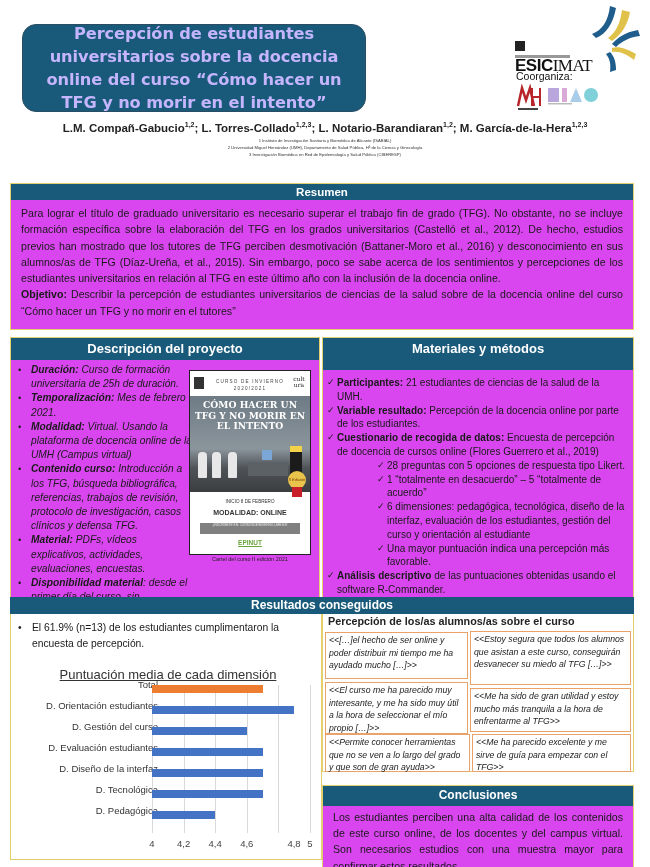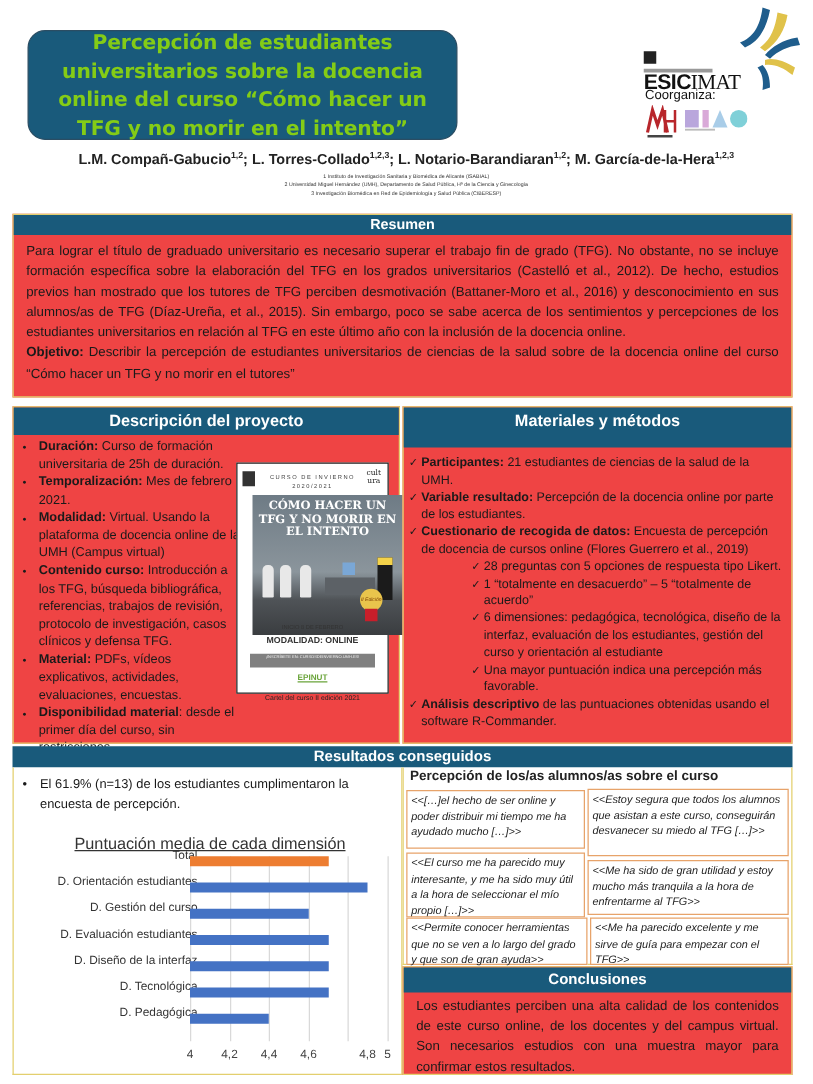--- a/index.html
+++ b/index.html
@@ -2,21 +2,21 @@
 <html><head>
 <meta charset="utf-8">
 <style>
   html, body { margin:0; padding:0; }
   body { width:650px; height:867px; background:#ffffff; position:relative; overflow:hidden;
          font-family:"Liberation Sans", sans-serif; color:#1a1a1a; }
   .abs { position:absolute; }
 
   
   .title-box { left:22px; top:24px; width:344px; height:88px; background:#195a7b;
-               border-radius:14px; border:1px solid #2b4d63; color:#84cc16;
+               border-radius:14px; border:1px solid #2b4d63; color:#c4b5fd;
                font-family:"DejaVu Sans", sans-serif; font-size:16.2px; line-height:23px;
                text-align:center; display:flex; align-items:center; justify-content:center;
                padding:0 8px; box-sizing:border-box; font-weight:bold; letter-spacing:-0.1px; }
 
   
   .esic { left:515px; top:36px; width:80px; font-size:17px; font-weight:bold; color:#111; letter-spacing:-0.5px; }
   .esic .sq { display:inline-block; width:10px; height:10px; background:#222; margin-right:2px; vertical-align:0; }
   .esic .imat { font-weight:normal;font-family:Liberation Serif, serif; }
   .esic-sub { left:515px; top:55px; width:55px; height:3px; background:#999; }
   .swirl { left:580px; top:4px; width:60px; height:70px; }
@@ -24,30 +24,30 @@
   .umh-logo { left:516px; top:84px; width:28px; height:28px; }
   .miac { left:548px; top:86px; width:50px; height:20px; }
 
   
   .authors { left:0; top:121px; width:650px; text-align:center; font-size:11.5px; font-weight:bold; color:#222; }
   .authors sup { font-size:7px; }
   .affil { left:0; width:650px; text-align:center; font-size:4.2px; color:#333; }
 
   
   .box { border:1.5px solid #e3cf6e; box-sizing:border-box; background:#fff; }
-  .box-fill { background:#ef4444; }
+  .box-fill { background:#d946ef;margin-top:12px; }
   .hdr { background:#195a7b; color:#fff; font-weight:bold; text-align:center; box-sizing:border-box; }
 
   .resumen { left:10px; top:171px; width:624px; height:147px; }
   .resumen .hdr { height:16px; font-size:11.5px; line-height:16px; }
   .resumen .body { padding:5px 10px 0 10px; font-size:10.6px; line-height:16.3px; text-align:justify; }
 
   .desc { left:10px; top:325px; width:310px; height:270px; }
   .desc .hdr { height:22px; font-size:13px; line-height:22px; }
-  .desc ul { margin:3px 0 0 0; padding:0 0 0 14px; width:170px; font-size:10.2px; line-height:14.2px; list-style:none; }
+  .desc ul { margin:3px 0 0 0; padding:0 0 0 14px; width:170px; font-size:10.2px; line-height:14.2px; list-style:none;font-style:italic; }
   .desc li { position:relative; padding-left:6px; }
   .desc li::before { content:"•"; position:absolute; left:-7px; font-size:9px; }
 
   .poster { left:189px; top:370px; width:122px; height:185px; border:1px solid #222; background:#fff; box-sizing:border-box; }
   .caption { left:186px; top:556px; width:128px; text-align:center; font-size:5.5px; color:#222; }
 
   .mm { left:322px; top:325px; width:312px; height:270px; }
   .mm .hdr { height:32px; font-size:13px; line-height:22px; }
   .mm .body { padding:6px 6px 0 4px; font-size:10px; line-height:13.8px; }
   .mm .it { position:relative; padding-left:10px; }
@@ -135,21 +135,21 @@
   </ul>
 </div>
 
 <div class="abs poster">
   <div style="position:absolute;left:4px;top:6px;width:10px;height:12px;background:#333;"></div>
   <div style="position:absolute;left:18px;top:7px;width:84px;text-align:center;font-size:4.6px;letter-spacing:1.2px;color:#444;line-height:7px;">
     <div>CURSO DE INVIERNO</div>
     <div>2020/2021</div>
   </div>
   <div style="position:absolute;right:4px;top:5px;width:14px;font-family:'DejaVu Serif',serif;font-size:6px;line-height:6px;color:#222;text-align:center;">cult ura</div>
-  <div style="position:absolute;left:12px;top:25px;width:120px;height:112px;background:linear-gradient(180deg,#6e7b85 0%,#8b959c 55%,#4f5357 75%,#3a3d40 100%);">
+  <div style="position:absolute;left:0;top:25px;width:120px;height:96px;background:linear-gradient(180deg,#6e7b85 0%,#8b959c 55%,#4f5357 75%,#3a3d40 100%);">
     <div style="position:absolute;left:2px;top:4px;width:116px;text-align:center;font-family:'DejaVu Serif',serif;font-weight:bold;font-size:9.2px;line-height:10.5px;color:#fff;">CÓMO HACER UN TFG Y NO MORIR EN EL INTENTO</div>
     <div style="position:absolute;left:8px;top:56px;width:9px;height:26px;background:#e8e8e8;border-radius:4px 4px 1px 1px;"></div>
     <div style="position:absolute;left:22px;top:56px;width:9px;height:26px;background:#e8e8e8;border-radius:4px 4px 1px 1px;"></div>
     <div style="position:absolute;left:38px;top:56px;width:9px;height:26px;background:#e8e8e8;border-radius:4px 4px 1px 1px;"></div>
     <div style="position:absolute;left:58px;top:66px;width:40px;height:14px;background:#5c6166;"></div>
     <div style="position:absolute;left:72px;top:54px;width:10px;height:10px;background:#7aa7d6;"></div>
     <div style="position:absolute;left:100px;top:50px;width:12px;height:28px;background:#1b1b1b;border-top:6px solid #f3d24a;"></div>
   </div>
   <div style="position:absolute;right:4px;top:100px;width:18px;height:18px;border-radius:50%;background:#e9c44c;font-size:4px;text-align:center;line-height:18px;font-style:italic;color:#7a3b00;">II Edición</div>
   <div style="position:absolute;right:8px;top:116px;width:10px;height:10px;background:#c81e2a;"></div>

